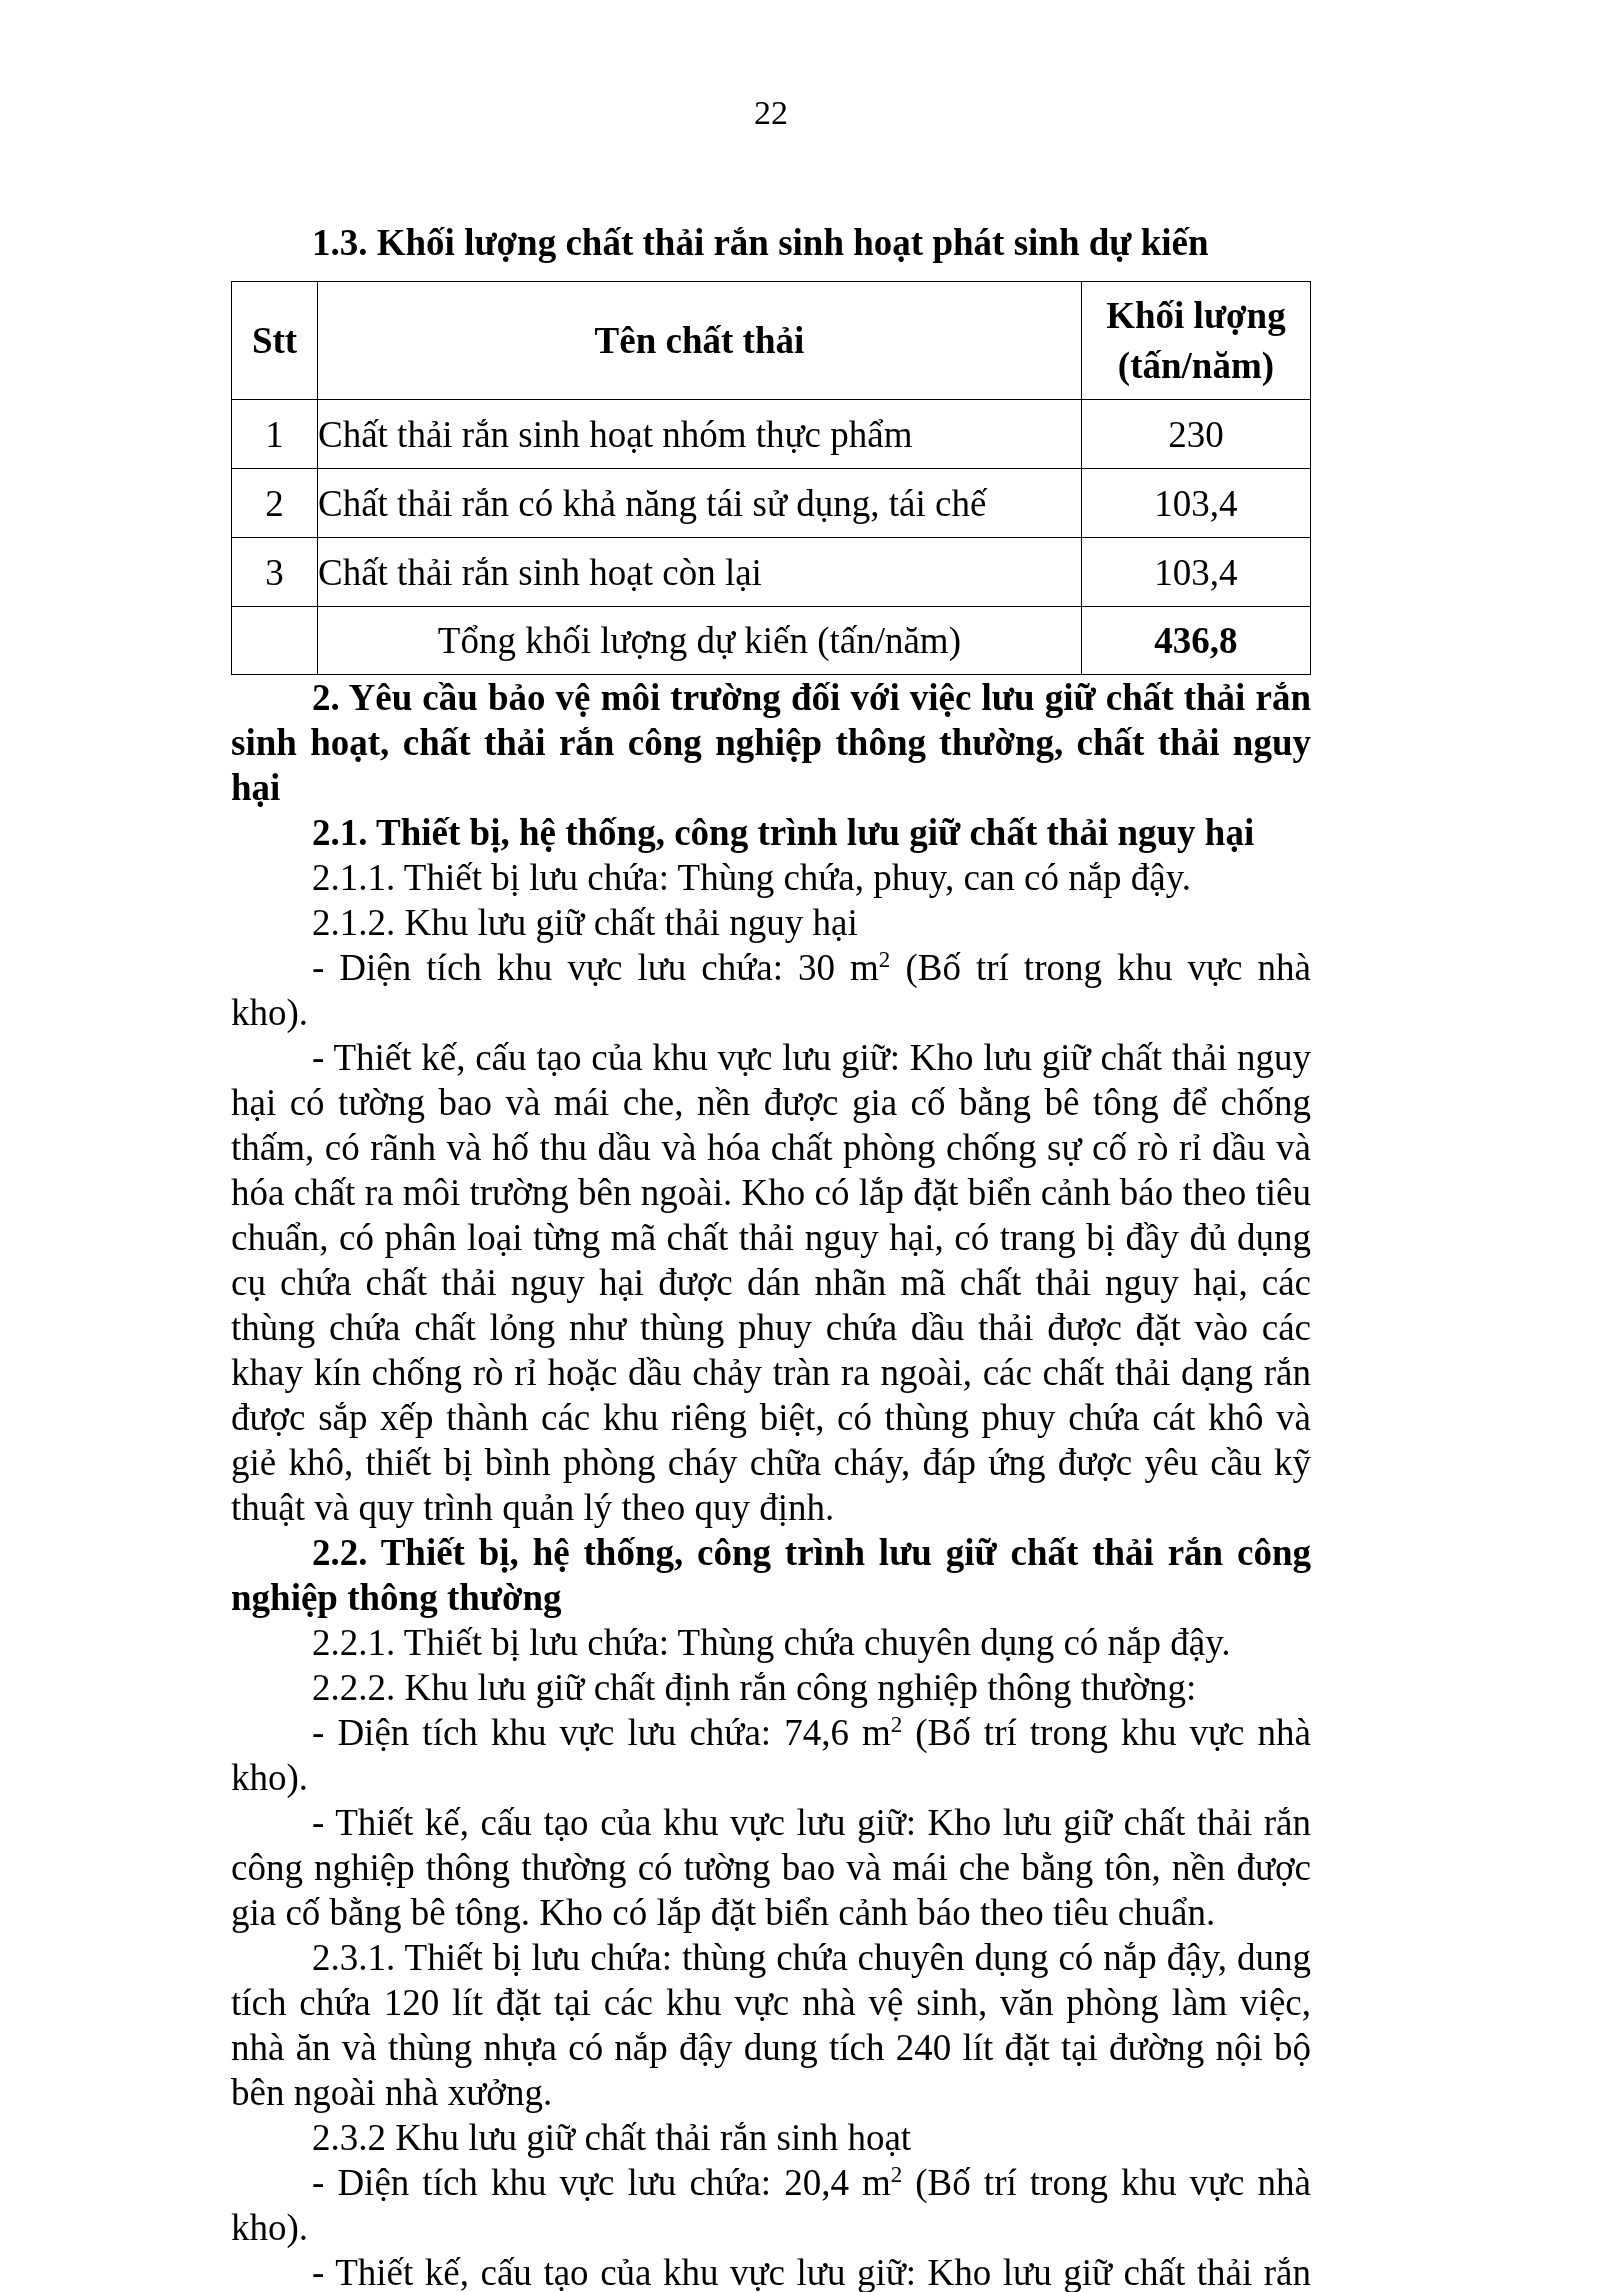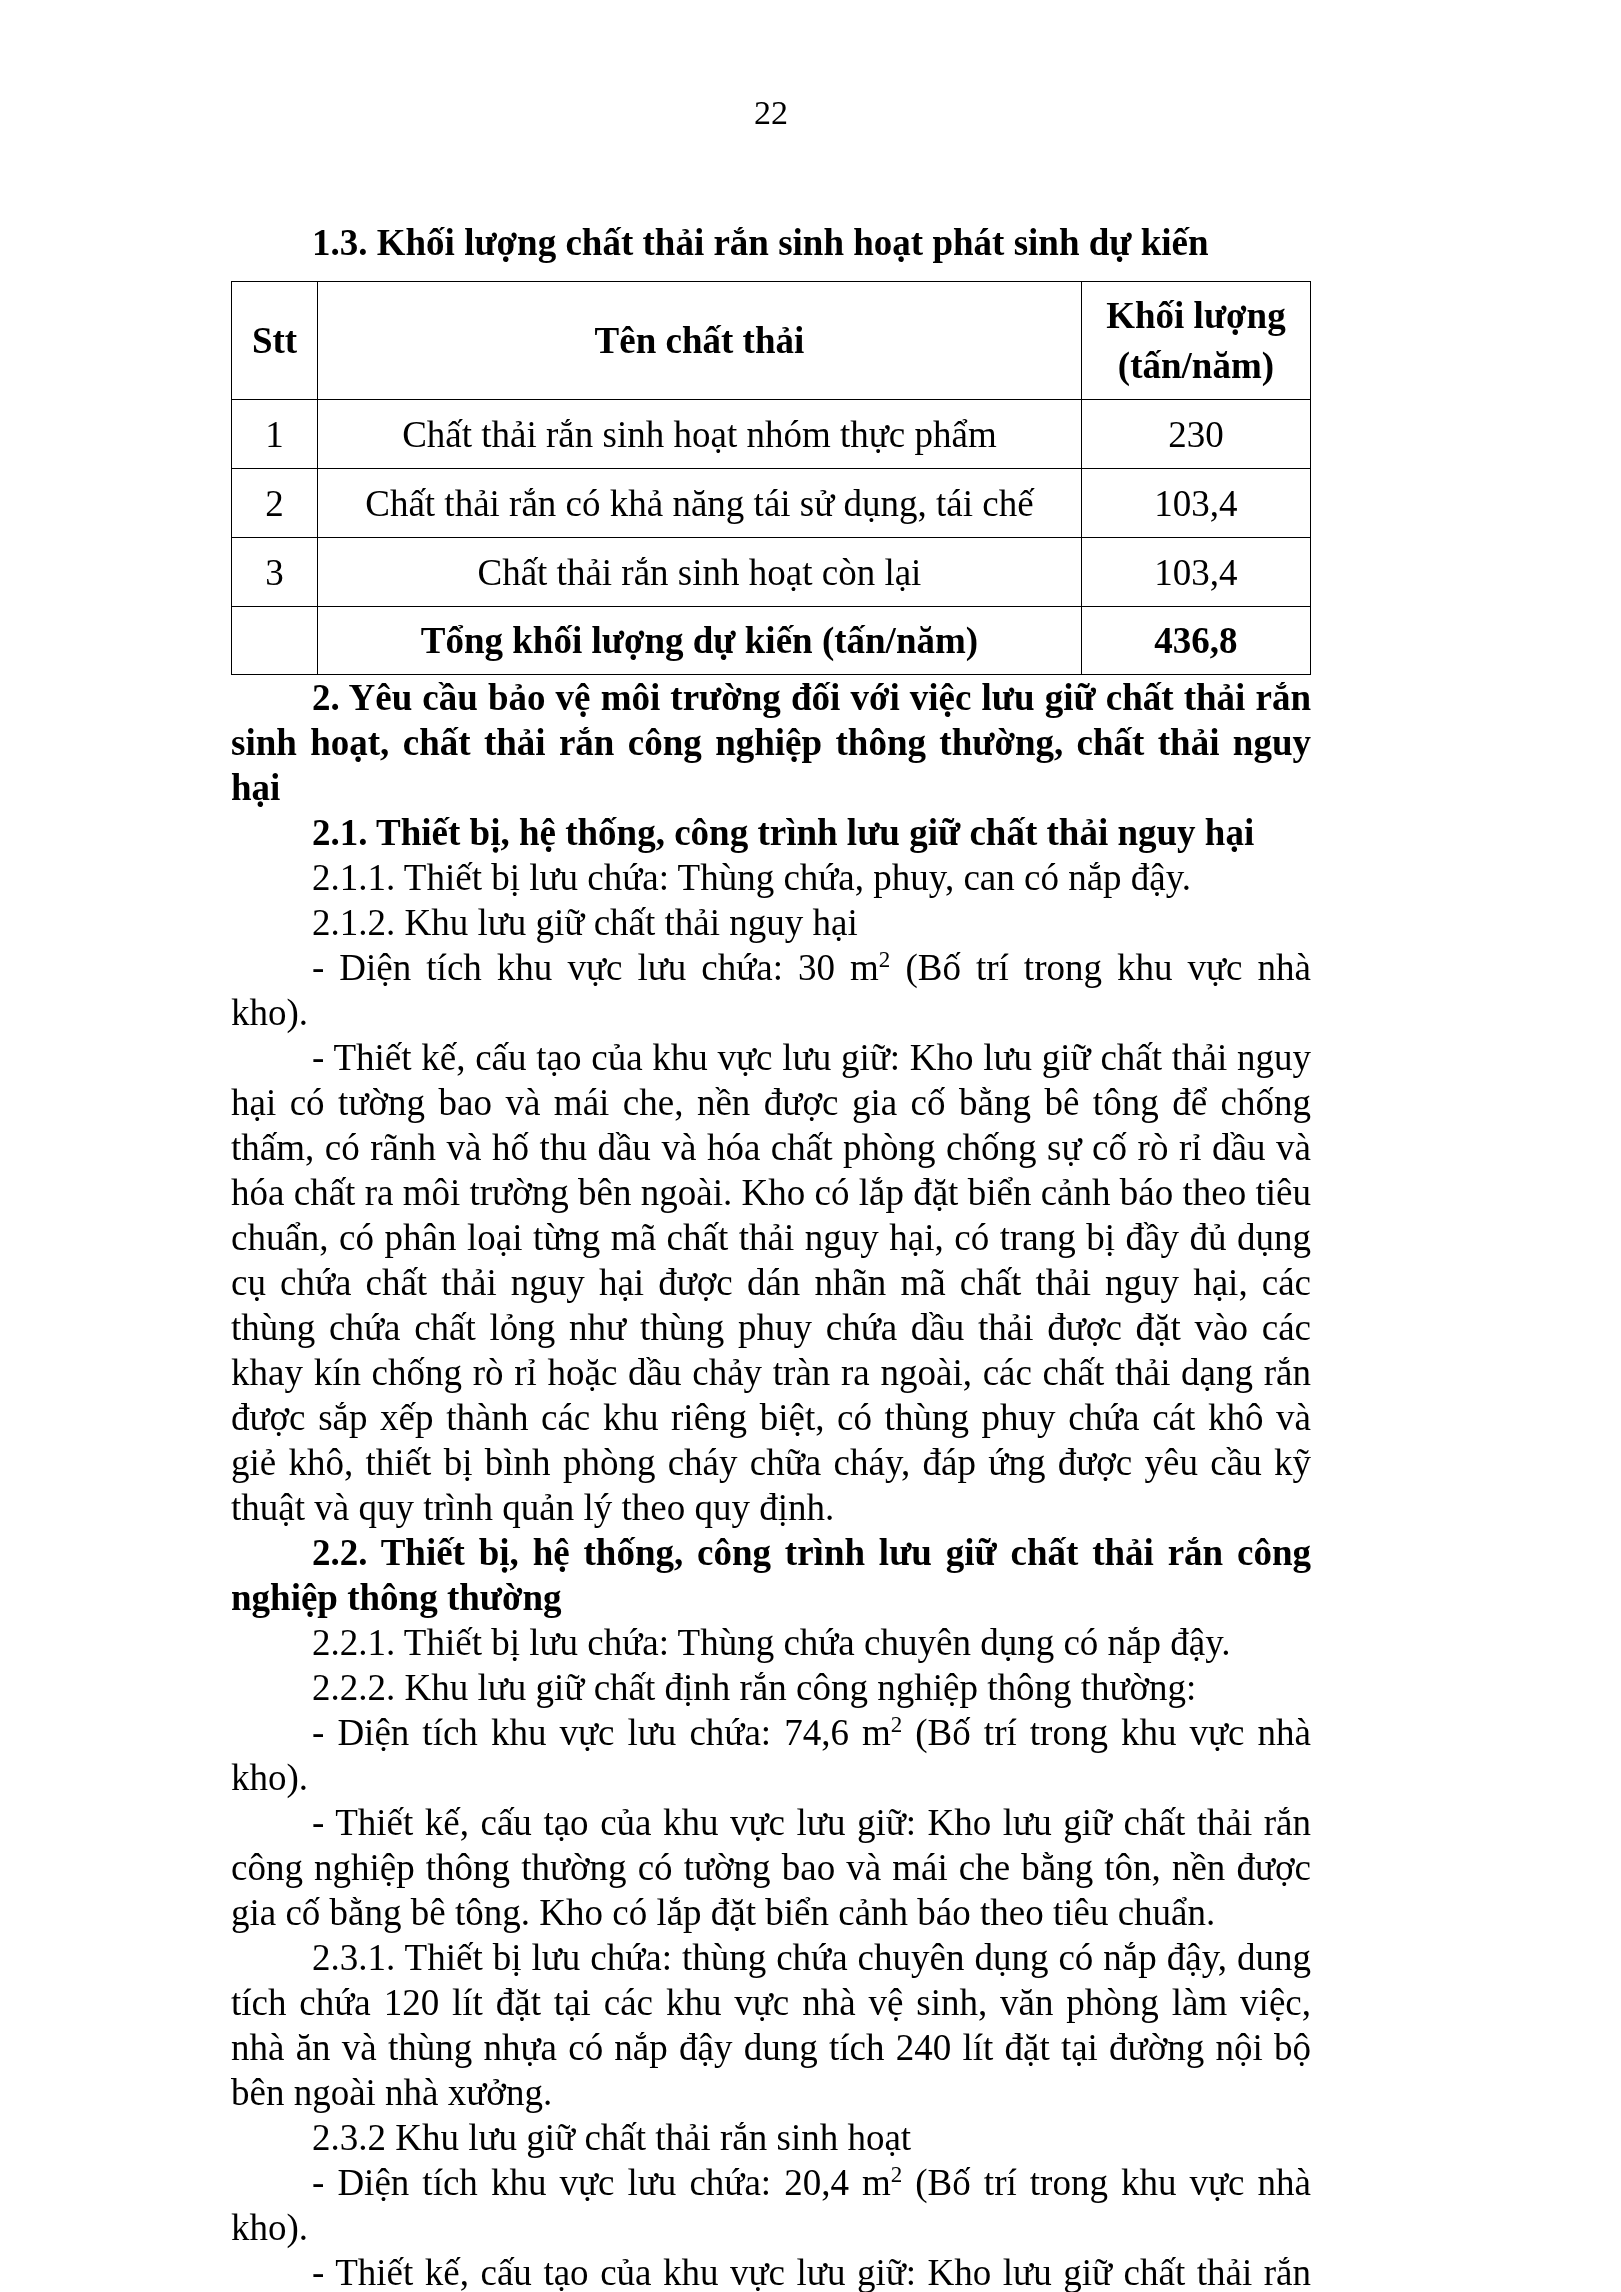--- a/index.html
+++ b/index.html
@@ -40,23 +40,23 @@
     vertical-align: middle;
     padding: 0;
   }
   .col-stt   { width: 7.9%; }
   .col-name  { width: 70.9%; }
   .col-qty   { width: 21.2%; }
   tr.header-row td { height: 117px; font-weight: bold; text-align: center; }
   tr.data-row td { height: 68px; }
   tr.total-row td { height: 67px; }
   td.cell-stt { text-align: center; }
-  td.cell-name { text-align: center; padding-left: 18px; padding-right: 9px; }
+  td.cell-name { text-align: left; padding-left: 18px; padding-right: 9px; }
   td.cell-qty { text-align: center; }
-  tr.total-row .cell-name { text-align: center; font-weight: bold; padding-left: 0; }
+  tr.total-row .cell-name { text-align: center; font-weight: normal; padding-left: 0; }
   tr.total-row .cell-qty { font-weight: bold; }
   .qty-header-line { display: block; line-height: 50px; }
   .body-text {
     margin-top: 0;
   }
   .body-text p {
     margin: 0;
     font-size: 37px;
     line-height: 45px;
     text-align: justify;

